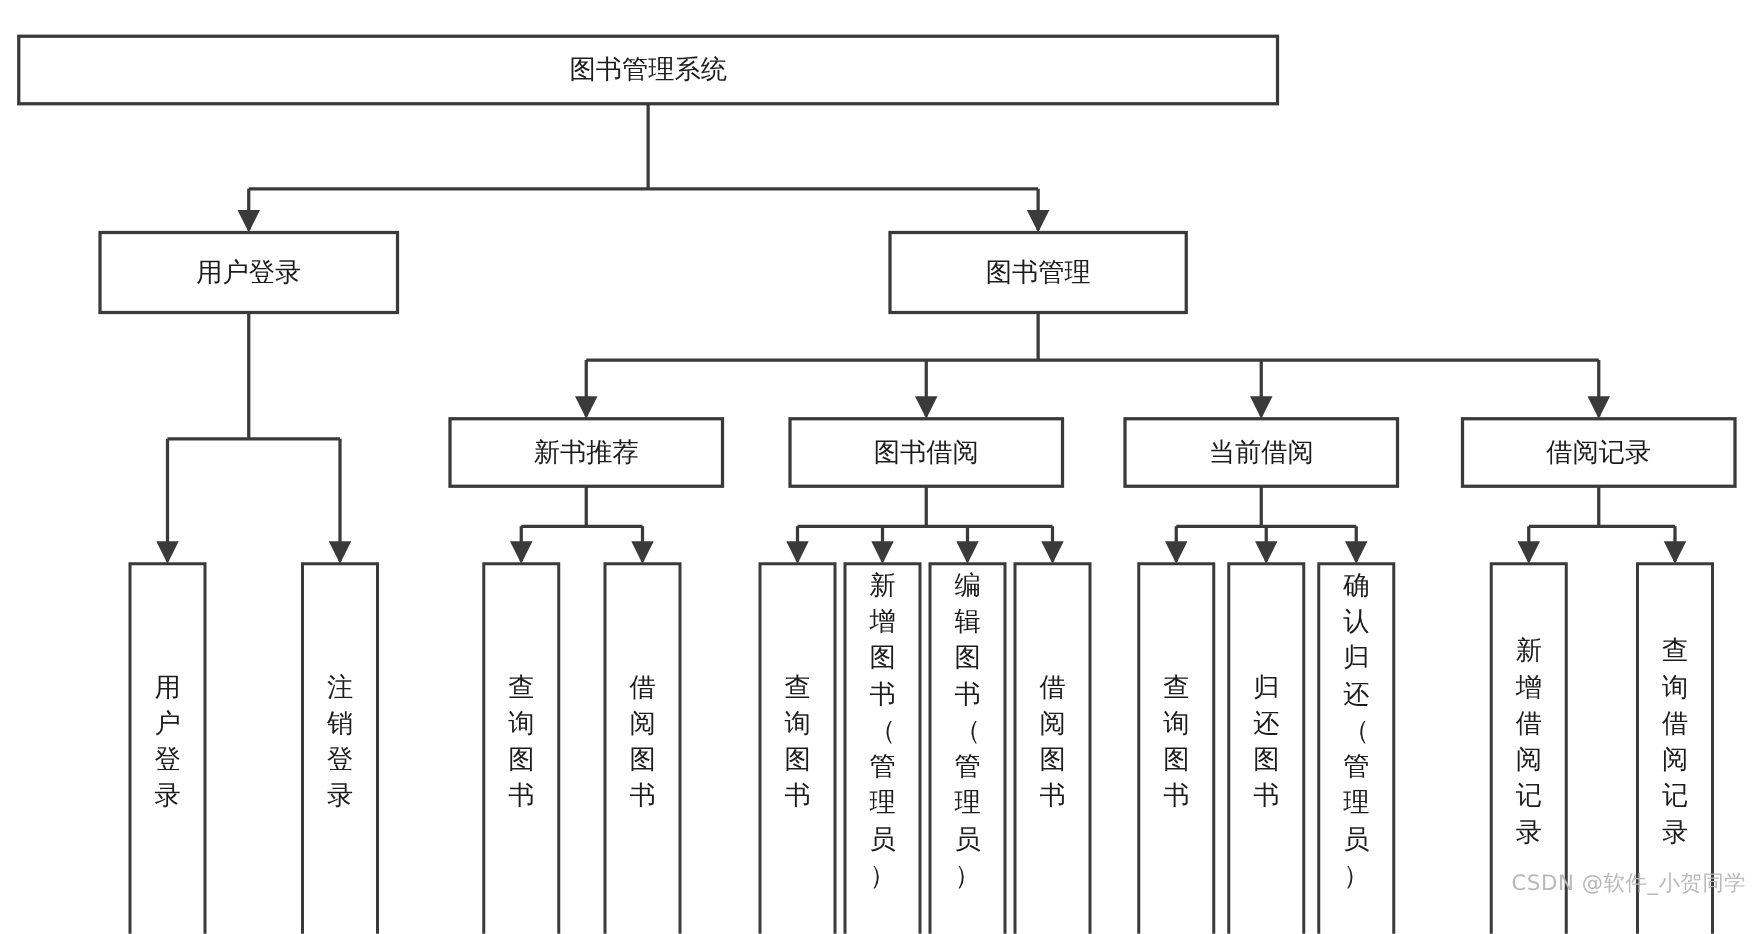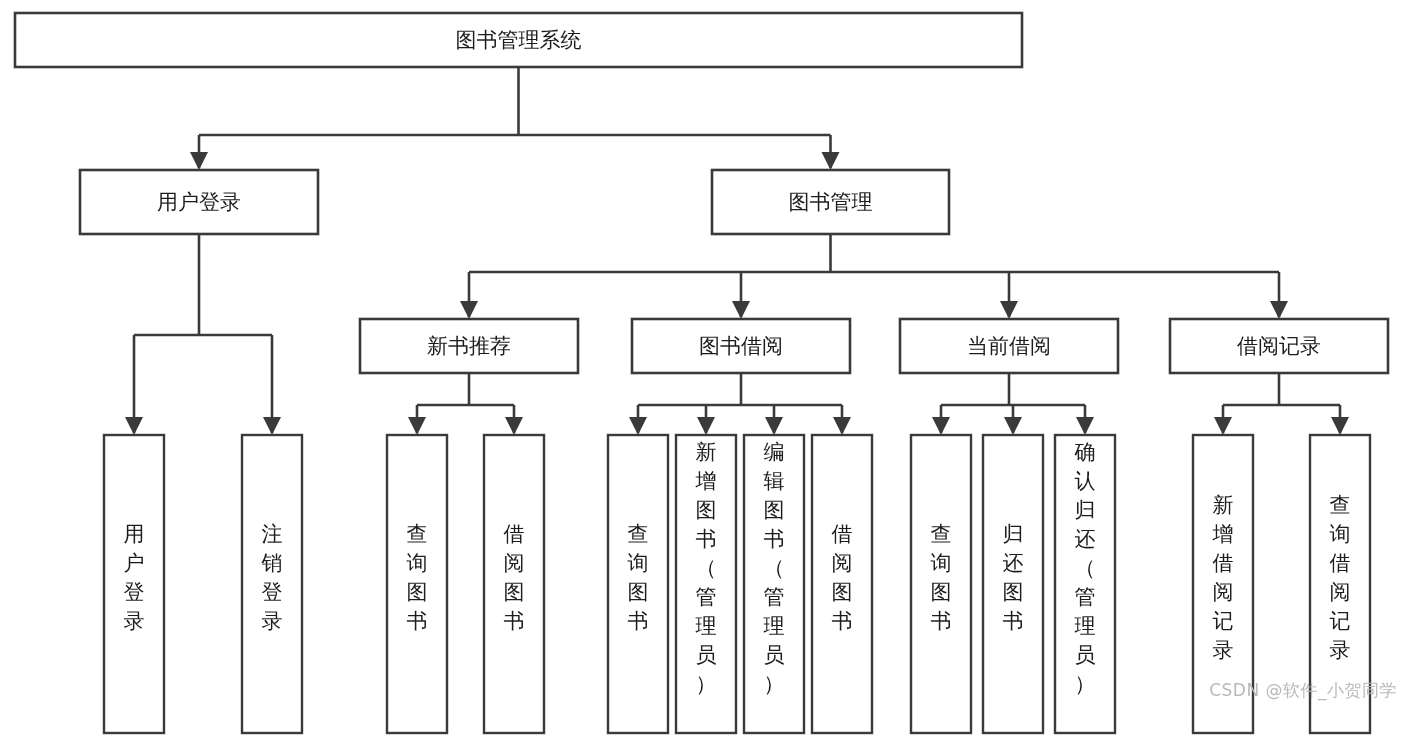--- a/index.html
+++ b/index.html
@@ -11,20 +11,21 @@
     width: 1405px;
     height: 747px;
     font-family: "DejaVu Sans", "Liberation Sans", sans-serif;
     overflow: hidden;
     position: relative;
   }
   #diagram-root {
     position: relative;
     width: 1405px;
     height: 708px;
+    margin-top: 16px;
   }
   svg#tree-svg {
     position: absolute;
     left: 0;
     top: 0;
     width: 1405px;
     height: 747px;
     display: block;
   }
   .node-box {

